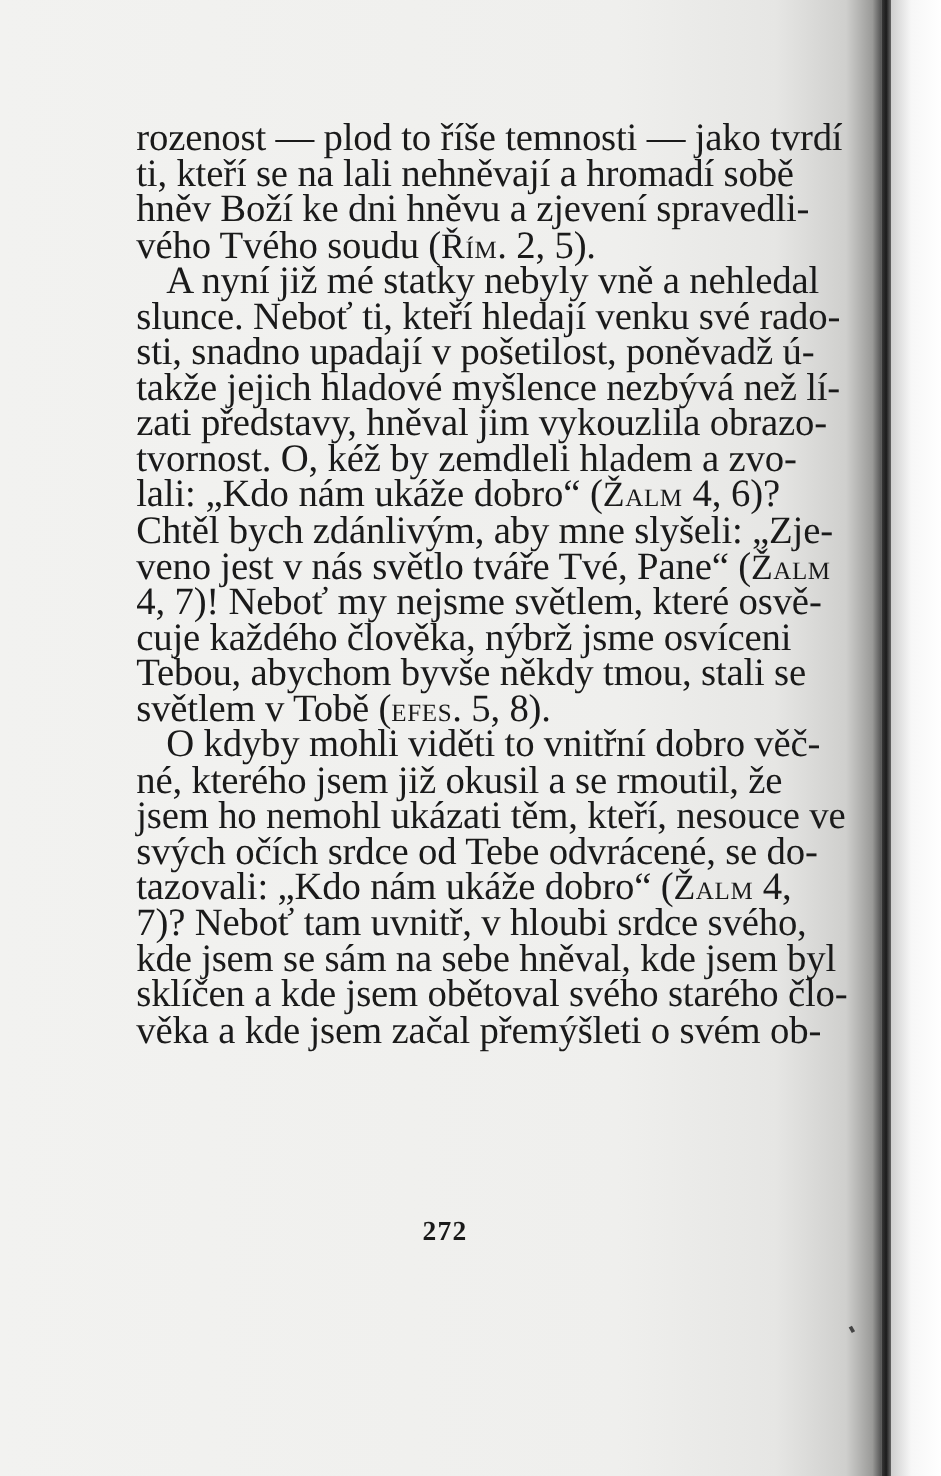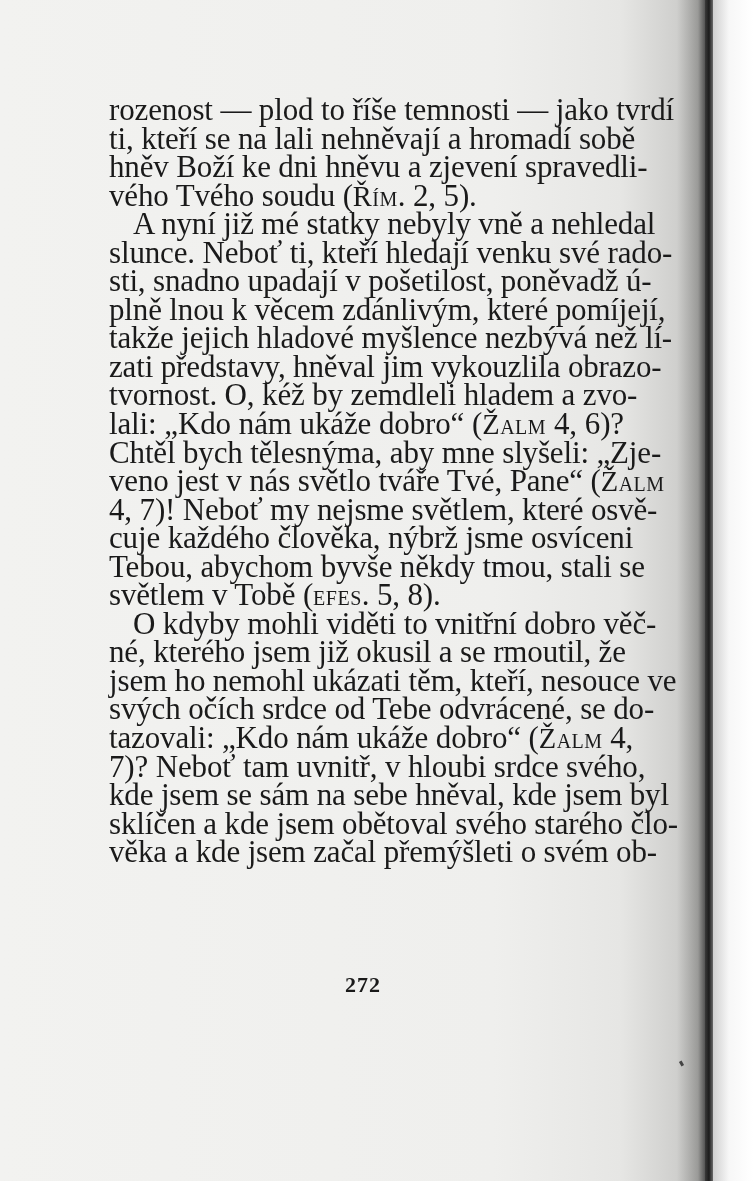--- a/index.html
+++ b/index.html
@@ -61,21 +61,20 @@
   .sc {
     font-variant: small-caps;
     font-size: 0.92em;
     letter-spacing: 0.5px;
   }
   .page-number {
     position: absolute;
     left: 338px;
     top: 972px;
     width: 50px;
-    text-align: center;
     font-size: 22px;
     font-weight: bold;
     letter-spacing: 1px;
     color: #1a1a1a;
   }
   .smudge {
     position: absolute;
     left: 680px;
     top: 1061px;
     width: 3px;
@@ -89,26 +88,25 @@
 
 <div class="page">
   <div class="text-block">
     <span class="line">rozenost — plod to říše temnosti — jako tvrdí</span>
     <span class="line">ti, kteří se na lali nehněvají a hromadí sobě</span>
     <span class="line">hněv Boží ke dni hněvu a zjevení spravedli-</span>
     <span class="line last"><span>vého Tvého soudu (</span><span class="sc">Řím</span><span>. 2, 5).</span></span>
     <span class="line indent">A nyní již mé statky nebyly vně a nehledal</span>
     <span class="line">slunce. Neboť ti, kteří hledají venku své rado-</span>
     <span class="line">sti, snadno upadají v pošetilost, poněvadž ú-</span>
-    <span class="line">plně lnou k věcem zdánlivým, které pomíjejí,</span>
     <span class="line">takže jejich hladové myšlence nezbývá než lí-</span>
     <span class="line">zati představy, hněval jim vykouzlila obrazo-</span>
     <span class="line">tvornost. O, kéž by zemdleli hladem a zvo-</span>
     <span class="line"><span>lali: „Kdo nám ukáže dobro“ (</span><span class="sc">Žalm</span><span> 4, 6)?</span></span>
-    <span class="line">Chtěl bych tělesnýma, aby mne slyšeli: „Zje-</span>
+    <span class="line">Chtěl bych zdánlivým, aby mne slyšeli: „Zje-</span>
     <span class="line"><span>veno jest v nás světlo tváře Tvé, Pane“ (</span><span class="sc">Žalm</span></span>
     <span class="line">4, 7)! Neboť my nejsme světlem, které osvě-</span>
     <span class="line">cuje každého člověka, nýbrž jsme osvíceni</span>
     <span class="line">Tebou, abychom byvše někdy tmou, stali se</span>
     <span class="line last"><span>světlem v Tobě (</span><span class="sc">efes</span><span>. 5, 8).</span></span>
     <span class="line indent">O kdyby mohli viděti to vnitřní dobro věč-</span>
     <span class="line">né, kterého jsem již okusil a se rmoutil, že</span>
     <span class="line">jsem ho nemohl ukázati těm, kteří, nesouce ve</span>
     <span class="line">svých očích srdce od Tebe odvrácené, se do-</span>
     <span class="line"><span>tazovali: „Kdo nám ukáže dobro“ (</span><span class="sc">Žalm</span><span> 4,</span></span>

